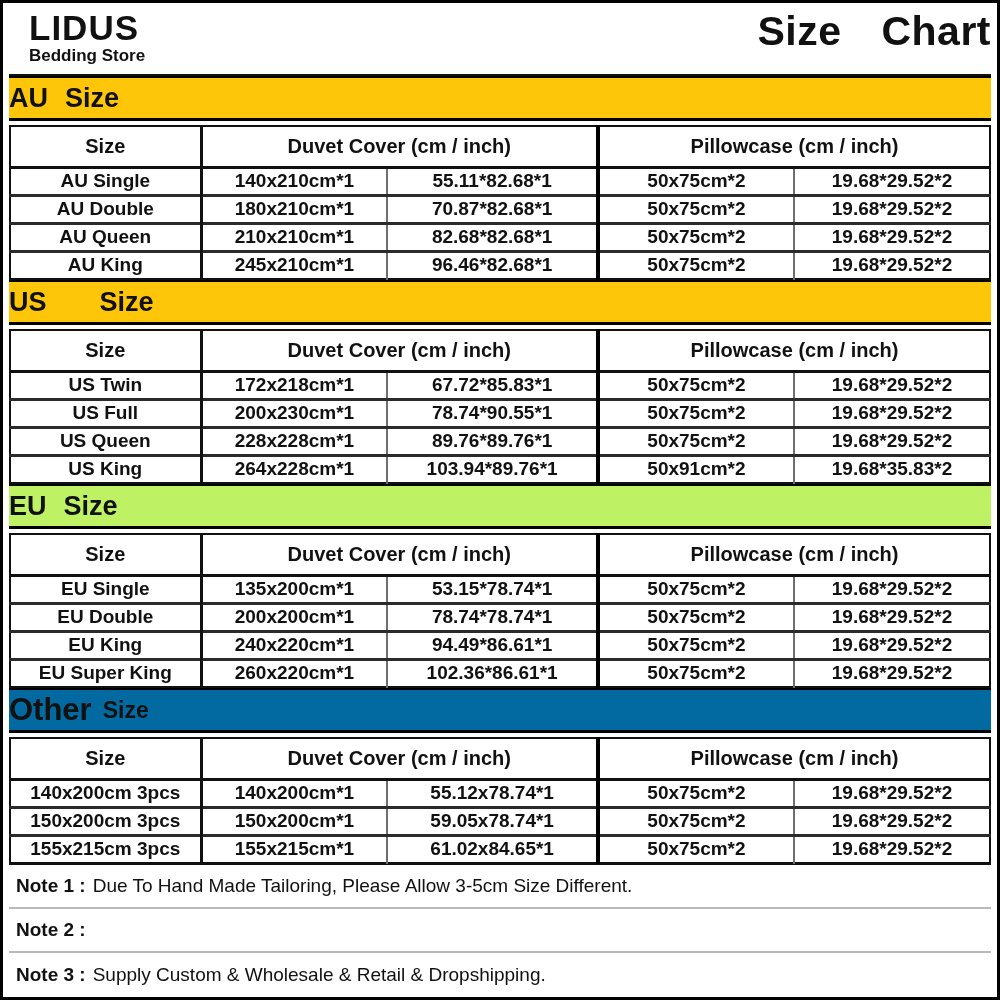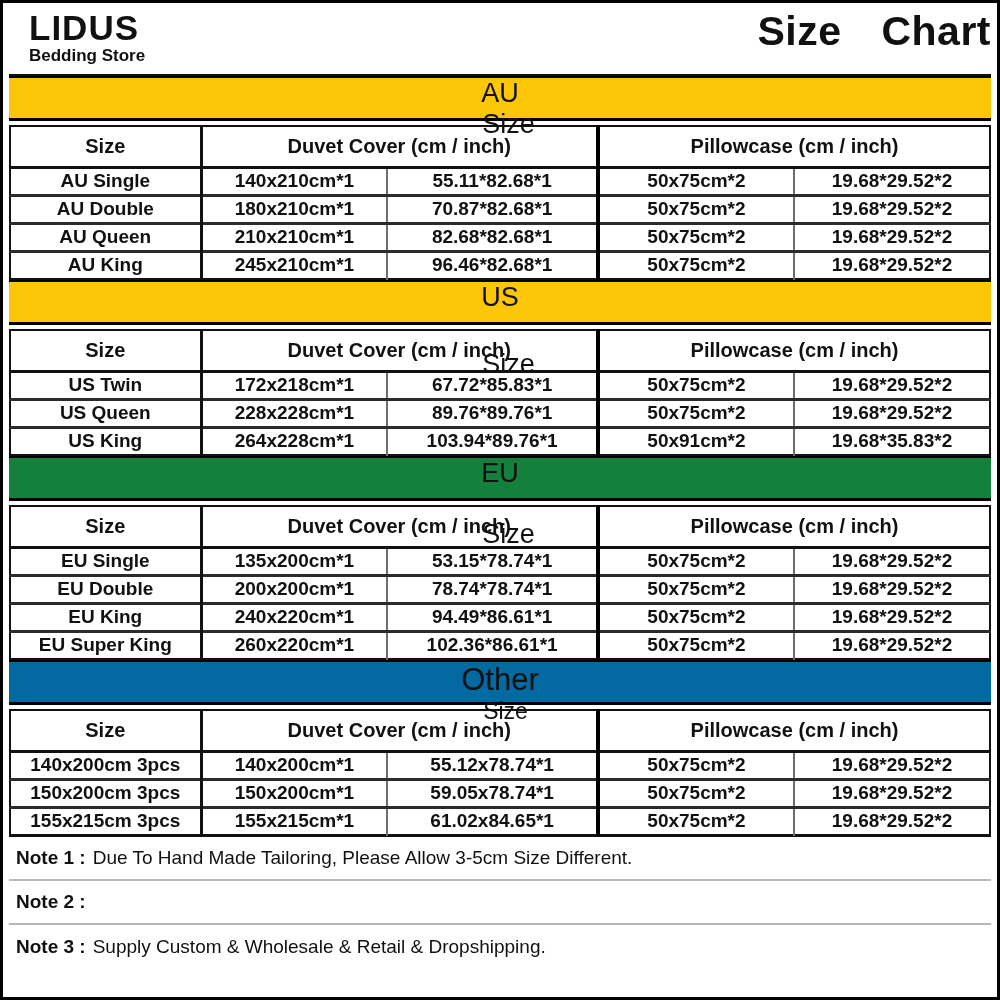--- a/index.html
+++ b/index.html
@@ -21,23 +21,22 @@
   .page-title {
     position:absolute; left:0; right:0; top:1px;
     text-align:right; font-size:41px; font-weight:bold;
     word-spacing:28px; letter-spacing:0.5px;
   }
   
   .band {
     height:45px;
     border-top:2px solid #000; border-bottom:3px solid #000;
     display:flex; align-items:center; justify-content:flex-start;
-    font-weight:normal; font-size:27px;
+    font-weight:bold; font-size:27px;
     margin-bottom:4px;
-    flex-direction:column;
   }
   .band .w2 { margin-left:17px; }
   .section-other .band .w1 { font-size:31px; }
   .section-other .band .w2 { font-size:23px; margin-left:11px; }
   
   table { width:100%; border-collapse:collapse; table-layout:fixed; border:2px solid #111; }
   th, td { text-align:center; font-weight:bold; overflow:hidden; white-space:nowrap; }
   th { font-size:20px; height:41px; border-bottom:3px solid #111; }
   td { font-size:19px; height:28px; border-top:3px solid #2b2b2b; }
   .vb-strong { border-right:3px solid #111; }
@@ -139,39 +138,46 @@
         <th colspan="2">Pillowcase (cm / inch)</th>
       </tr>
       <tr>
         <td class="vb-strong">US Twin</td>
         <td class="vb-light">172x218cm*1</td>
         <td class="vb-bold">67.72*85.83*1</td>
         <td class="vb-light">50x75cm*2</td>
         <td>19.68*29.52*2</td>
       </tr>
       <tr>
+        <td class="vb-strong">US Full</td>
+        <td class="vb-light">200x230cm*1</td>
+        <td class="vb-bold">78.74*90.55*1</td>
+        <td class="vb-light">50x75cm*2</td>
+        <td>19.68*29.52*2</td>
+      </tr>
+      <tr>
         <td class="vb-strong">US Queen</td>
         <td class="vb-light">228x228cm*1</td>
         <td class="vb-bold">89.76*89.76*1</td>
         <td class="vb-light">50x75cm*2</td>
         <td>19.68*29.52*2</td>
       </tr>
       <tr>
         <td class="vb-strong">US King</td>
         <td class="vb-light">264x228cm*1</td>
         <td class="vb-bold">103.94*89.76*1</td>
         <td class="vb-light">50x91cm*2</td>
         <td>19.68*35.83*2</td>
       </tr>
     </tbody>
       </table>
   </div>
 
   <div class="section section-eu">
-    <div class="band" style="background: #15803d; gap: 30px;">
+    <div class="band" style="background: #bef264;">
       <span class="w1">EU</span>
       <span class="w2">Size</span>
     </div>
     <table>
       <colgroup>
           <col style="width:19.5%">
           <col style="width:19%">
           <col style="width:21.5%">
           <col style="width:20%">
           <col style="width:20%">

